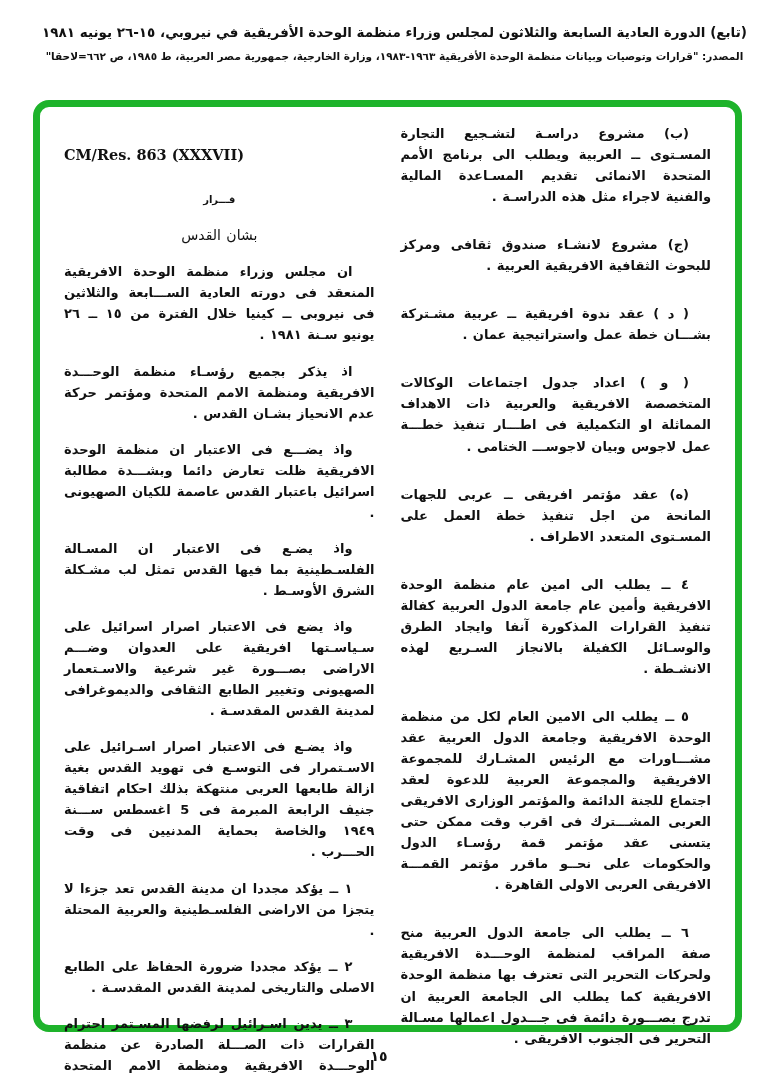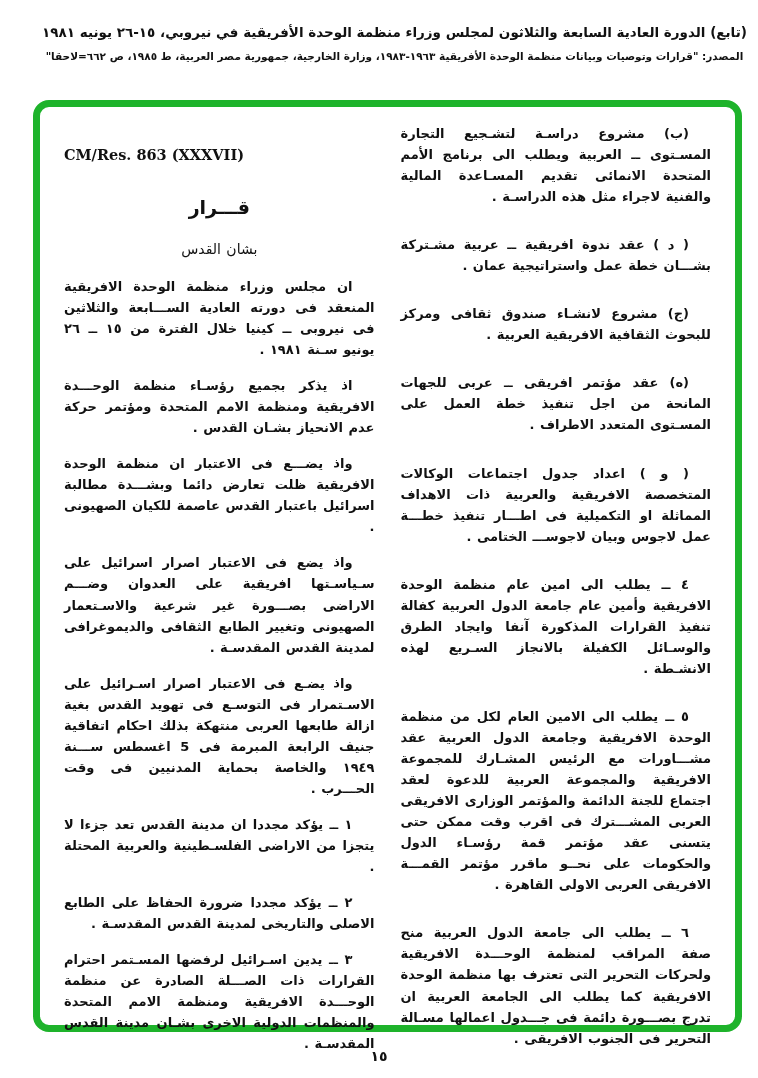--- a/index.html
+++ b/index.html
@@ -67,21 +67,21 @@
   .res-code {
     direction: ltr;
     text-align: left;
     font-family: "DejaVu Serif", serif;
     font-size: 14.5px;
     font-weight: bold;
     margin: 20px 0 26px 0;
   }
   .res-title {
     text-align: center;
-    font-size: 19px;
+    font-size: 10px;
     font-weight: bold;
     margin-bottom: 22px;
     text-indent: 0 !important;
   }
   .res-subtitle {
     text-align: center;
     font-size: 14px;
     font-weight: normal;
     margin-bottom: 24px;
     text-indent: 0 !important;
@@ -104,37 +104,38 @@
   <div class="header">
     <div class="header-line1">(تابع) الدورة العادية السابعة والثلاثون لمجلس وزراء منظمة الوحدة الأفريقية في نيروبي، ١٥-٢٦ يونيه ١٩٨١</div>
     <div class="header-line2">المصدر: "قرارات وتوصيات وبيانات منظمة الوحدة الأفريقية ١٩٦٣-١٩٨٣، وزارة الخارجية، جمهورية مصر العربية، ط ١٩٨٥، ص ٦٦٢=لاحقا"</div>
   </div>
 
   <div class="frame">
     <div class="columns">
 
       <div class="col col-right">
         <p>(ب) مشروع دراسـة لتشـجيع التجارة المسـتوى ــ العربية ويطلب الى برنامج الأمم المتحدة الانمائى تقديم المسـاعدة المالية والفنية لاجراء مثل هذه الدراسـة .</p>
+        <p>(ج) مشروع لانشـاء صندوق ثقافى ومركز للبحوث الثقافية الافريقية العربية .</p>
         <p>( د ) عقد ندوة افريقية ــ عربية مشـتركة بشـــان خطة عمل واستراتيجية عمان .</p>
-        <p>(ج) مشروع لانشـاء صندوق ثقافى ومركز للبحوث الثقافية الافريقية العربية .</p>
+        <p>( و ) اعداد جدول اجتماعات الوكالات المتخصصة الافريقية والعربية ذات الاهداف المماثلة او التكميلية فى اطـــار تنفيذ خطـــة عمل لاجوس وبيان لاجوســـ الختامى .</p>
         <p>(ه) عقد مؤتمر افريقى ــ عربى للجهات المانحة من اجل تنفيذ خطة العمل على المسـتوى المتعدد الاطراف .</p>
-        <p>( و ) اعداد جدول اجتماعات الوكالات المتخصصة الافريقية والعربية ذات الاهداف المماثلة او التكميلية فى اطـــار تنفيذ خطـــة عمل لاجوس وبيان لاجوســـ الختامى .</p>
         <p>٤ ــ يطلب الى امين عام منظمة الوحدة الافريقية وأمين عام جامعة الدول العربية كفالة تنفيذ القرارات المذكورة آنفا وايجاد الطرق والوسـائل الكفيلة بالانجاز السـريع لهذه الانشـطة .</p>
         <p>٥ ــ يطلب الى الامين العام لكل من منظمة الوحدة الافريقية وجامعة الدول العربية عقد مشـــاورات مع الرئيس المشـارك للمجموعة الافريقية والمجموعة العربية للدعوة لعقد اجتماع للجنة الدائمة والمؤتمر الوزارى الافريقى العربى المشـــترك فى اقرب وقت ممكن حتى يتسنى عقد مؤتمر قمة رؤسـاء الدول والحكومات على نحــو ماقرر مؤتمر القمـــة الافريقى العربى الاولى القاهرة .</p>
         <p>٦ ــ يطلب الى جامعة الدول العربية منح صفة المراقب لمنظمة الوحـــدة الافريقية ولحركات التحرير التى تعترف بها منظمة الوحدة الافريقية كما يطلب الى الجامعة العربية ان تدرج بصـــورة دائمة فى جـــدول اعمالها مسـالة التحرير فى الجنوب الافريقى .</p>
 
       </div>
 
       <div class="col col-left">
         <div class="res-code">CM/Res. 863 (XXXVII)</div>
         <p class="res-title">قـــرار</p>
         <p class="res-subtitle">بشان القدس</p>
         <p>ان مجلس وزراء منظمة الوحدة الافريقية المنعقد فى دورته العادية الســـابعة والثلاثين فى نيروبى ــ كينيا خلال الفترة من ١٥ ــ ٢٦ يونيو سـنة ١٩٨١ .</p>
         <p>اذ يذكر بجميع رؤسـاء منظمة الوحـــدة الافريقية ومنظمة الامم المتحدة ومؤتمر حركة عدم الانحياز بشـان القدس .</p>
         <p>واذ يضـــع فى الاعتبار ان منظمة الوحدة الافريقية ظلت تعارض دائما وبشـــدة مطالبة اسرائيل باعتبار القدس عاصمة للكيان الصهيونى .</p>
+        <p>واذ يضـع فى الاعتبار ان المسـالة الفلسـطينية بما فيها القدس تمثل لب مشـكلة الشرق الأوسـط .</p>
         <p>واذ يضع فى الاعتبار اصرار اسرائيل على سـياسـتها افريقية على العدوان وضـــم الاراضى بصـــورة غير شرعية والاسـتعمار الصهيونى وتغيير الطابع الثقافى والديموغرافى لمدينة القدس المقدسـة .</p>
         <p>واذ يضـع فى الاعتبار اصرار اسـرائيل على الاسـتمرار فى التوسـع فى تهويد القدس بغية ازالة طابعها العربى منتهكة بذلك احكام اتفاقية جنيف الرابعة المبرمة فى 5 اغسطس ســـنة ١٩٤٩ والخاصة بحماية المدنيين فى وقت الحـــرب .</p>
         <p>١ ــ يؤكد مجددا ان مدينة القدس تعد جزءا لا يتجزا من الاراضى الفلسـطينية والعربية المحتلة .</p>
         <p>٢ ــ يؤكد مجددا ضرورة الحفاظ على الطابع الاصلى والتاريخى لمدينة القدس المقدسـة .</p>
         <p>٣ ــ يدين اسـرائيل لرفضها المسـتمر احترام القرارات ذات الصـــلة الصادرة عن منظمة الوحـــدة الافريقية ومنظمة الامم المتحدة والمنظمات الدولية الاخرى بشـان مدينة القدس المقدسـة .</p>
 
       </div>
 
     </div>
   </div>

